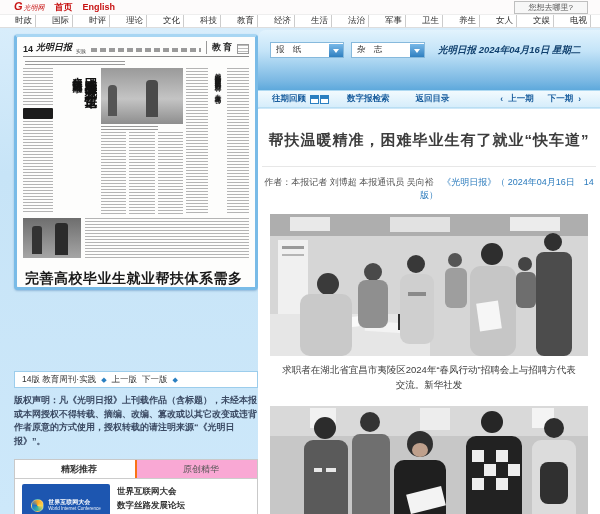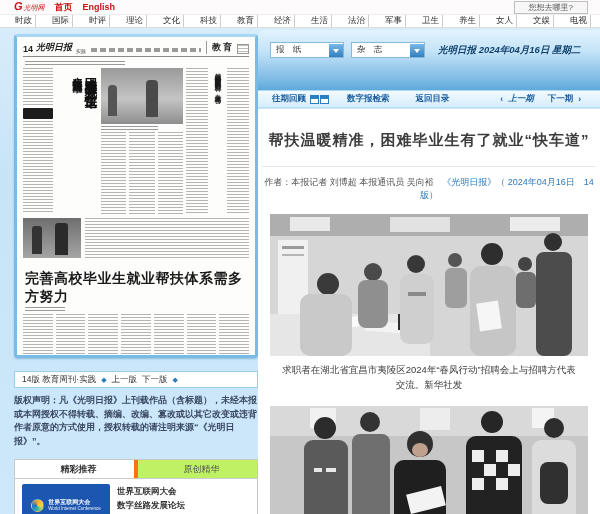--- a/index.html
+++ b/index.html
@@ -17,21 +17,21 @@
 
   
   .navbar { height:14px; display:flex; align-items:center; justify-content:space-between; padding:0 12px; background:#fff; border-top:1px solid #eee; border-bottom:1px solid #ddd; }
   .nav-item { font-size:8.5px; color:#333; text-decoration:none; cursor:pointer; white-space:nowrap; padding:0 3px; }
   .nav-item + .nav-item { border-left:1px solid #ccc; padding-left:16px; }
 
   
   .main { position:relative; height:486px; background:linear-gradient(180deg,#d8edfb 0%,#c7e4f7 30%,#cde8fa 100%); }
 
   
-  .paper-frame { position:absolute; left:14px; top:6px; width:244px; height:324px; background:#fdfdfc; border:3px solid #79bbe7; border-top-color:#a8d6f3; border-radius:4px; box-shadow:0 1px 2px rgba(40,100,160,.35); cursor:pointer; overflow:hidden; }
+  .paper-frame { position:absolute; left:14px; top:6px; width:244px; height:256px; background:#fdfdfc; border:3px solid #79bbe7; border-top-color:#a8d6f3; border-radius:4px; box-shadow:0 1px 2px rgba(40,100,160,.35); cursor:pointer; overflow:hidden; }
   .p-head { display:flex; align-items:flex-end; margin:4px 6px 0 6px; border-bottom:1px solid #8a8a8a; padding-bottom:2px; }
   .p-num { font-size:9px; font-weight:bold; color:#222; }
   .p-mast { font-family:"Liberation Serif", serif; font-style:italic; font-weight:bold; font-size:9px; color:#1a1a1a; margin-left:3px; }
   .p-ed { font-size:5px; color:#444; margin-left:4px; }
   .p-headsim { flex:1; height:4px; margin:0 5px 2px 5px; background:repeating-linear-gradient(90deg,#9a9a9a 0 6px,transparent 6px 9px); }
   .p-sec { font-size:9px; font-weight:bold; color:#222; letter-spacing:2px; border-left:1px solid #999; padding-left:5px; }
   .p-secbox { width:12px; height:10px; border:1px solid #999; margin-left:3px; background:repeating-linear-gradient(#bbb 0 1px,transparent 1px 3px); }
   .p-kicker { height:5px; margin:4px 10px 2px 8px; width:100px; }
   .sim { background-image:repeating-linear-gradient(#b4b4b4 0 1px,transparent 1px 3px); }
   .sim-d { background-image:repeating-linear-gradient(#9a9a9a 0 1px,transparent 1px 3px); }
@@ -64,21 +64,21 @@
 
   
   .page-nav { position:absolute; left:14px; top:343px; width:244px; height:17px; background:#fff; border:1px solid #9ccdec; display:flex; align-items:center; font-size:8.5px; color:#333; padding:0 7px; gap:5px; }
   .page-nav .diamond { color:#2a7fc1; font-size:7px; }
   .pn-link { cursor:pointer; color:#333; }
   .copyright { position:absolute; left:14px; top:366px; width:245px; font-size:9px; line-height:1.5; color:#3b4a63; font-weight:bold; }
   .lower-panel { position:absolute; left:14px; top:431px; width:244px; height:83px; background:#fff; border:1px solid #c9c9c9; }
   .tabs { display:flex; height:19px; border-bottom:1px solid #ccc; }
   .tab { flex:1; text-align:center; line-height:19px; font-size:9px; cursor:pointer;padding-left:8px; }
   .tab.active { background:#fff; color:#333; font-weight:bold; }
-  .tab.inactive { background:#bef264; color:#555; border-left:4px solid #f97316; }
+  .tab.inactive { background:#f9a8d4; color:#555; border-left:2px solid #f97316; }
   .promo { display:flex; gap:7px; padding:5px 7px 3px 7px; cursor:pointer; }
   .promo-badge { width:88px; height:42px; background:#1d56b0; border-radius:2px; display:flex; align-items:center; justify-content:center; gap:4px; flex:none; }
   .pb-circle { width:13px; height:13px; border-radius:50%; background:conic-gradient(#f5a623,#ffd24d,#35b3a0,#1d73c9,#f5a623); border:1.5px solid #ffffff44; }
   .pb-text { display:flex; flex-direction:column; color:#fff; }
   .pb-t1 { font-size:6px; font-weight:bold; line-height:7px; }
   .pb-t2 { font-size:4.5px; line-height:5.5px; opacity:.9; }
   .promo-info { display:flex; flex-direction:column; justify-content:center; gap:2px; }
   .pi-1, .pi-2 { font-size:8.5px; font-weight:bold; color:#333; }
   .pi-3 { font-size:8px; color:#8a8a8a; }
 
@@ -90,21 +90,21 @@
   .sel-btn { margin-left:auto; width:14px; height:13px; background:linear-gradient(#79b9e8,#2f7fc0); position:relative; }
   .sel-btn:after { content:""; position:absolute; left:4px; top:5px; border-left:3px solid transparent; border-right:3px solid transparent; border-top:4px solid #fff; }
   .rp-date { font-size:9.5px; font-weight:bold; color:#10406e; margin-left:6px;font-style:italic; }
   .rp-bar2 { position:absolute; left:258px; top:62px; right:0; height:18px; background:linear-gradient(#f2fafe,#d6edfb); border-top:1px solid #aed9f2; border-bottom:1px solid #b9def3; display:flex; align-items:center; font-size:8.5px; font-weight:bold; color:#1a5e9e; padding:0 14px; }
   .t2link { cursor:pointer; }
   .cal-icon { display:inline-flex; gap:1px; margin:0 18px 0 4px; }
   .cal-icon i { width:9px; height:9px; background:#fff; border:1px solid #2a7fc1; display:inline-block; background-image:linear-gradient(#2a7fc1 0 3px,transparent 3px); }
   .gap18 { margin-right:26px; }
   .spacer { flex:1; }
   .arrow { color:#1a5e9e; font-weight:bold; margin:0 5px; }
-  .gap8 { margin-right:14px;font-style:italic; }
+  .gap8 { margin-right:14px; }
 
   
   .article { position:absolute; left:258px; top:81px; right:0; bottom:0; background:#fff; text-align:center; }
   .a-title { font-size:15px; font-weight:bold; color:#3d3d3d; letter-spacing:1px; margin-top:22px; }
   .a-divider { border-top:1px solid #e7e7e7; margin:16px 4px 0 4px; }
   .a-byline { margin-top:9px; font-size:9px; color:#555; }
   .a-byline .src { color:#2b7bbd; margin-left:6px; }
   .a-photo { display:block; margin:12px auto 6px auto; }
   .a-caption { width:300px; margin:2px auto 0 auto; font-size:9.5px; line-height:1.6; color:#3d3d3d; }
   .a-photo2 { display:block; margin:14px auto 0 auto; }

